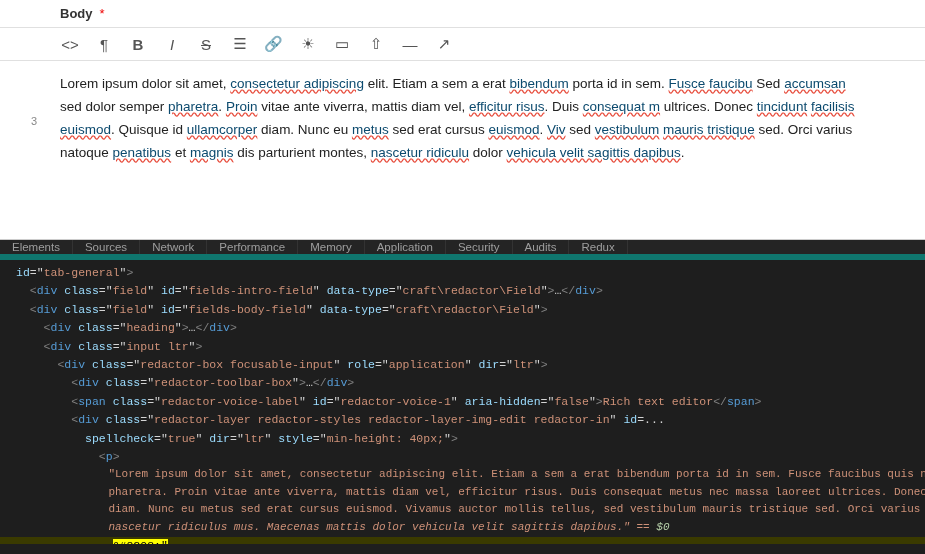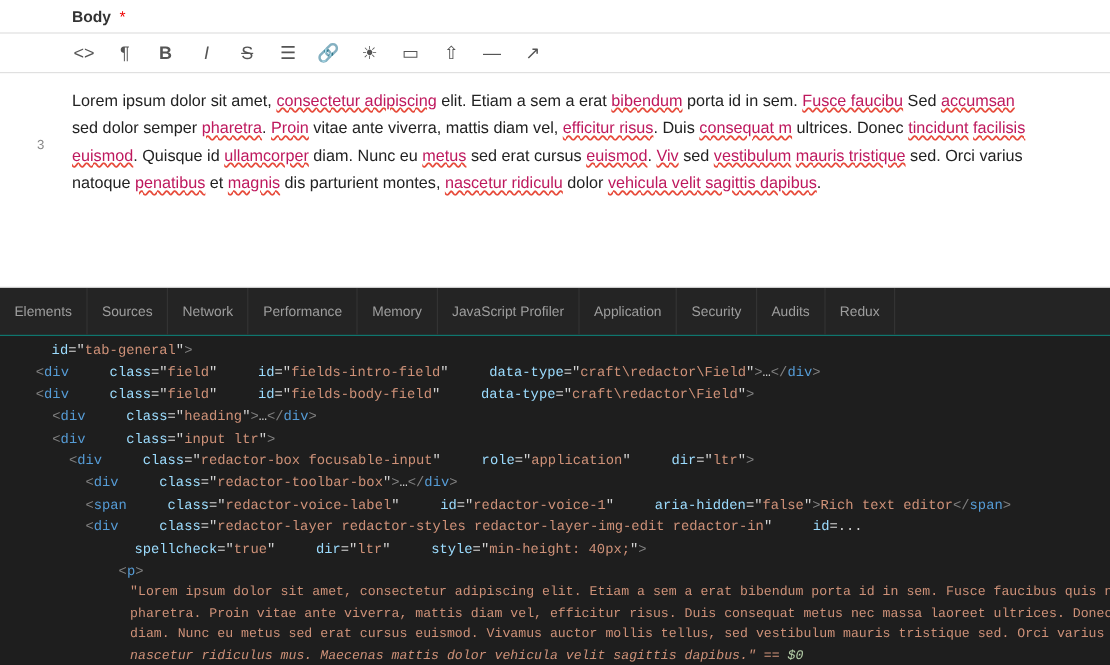--- a/index.html
+++ b/index.html
@@ -64,21 +64,21 @@
       flex: 1;
       overflow: hidden;
     }
 
     .editor-content p {
       font-size: 13.5px;
       line-height: 1.7;
     }
 
     .link-text {
-      color: #be185d;
+      color: #0c4a6e;
       text-decoration: underline;
       text-decoration-style: wavy;
       text-decoration-color: #e74c3c;
     }
 
     
     .line-number {
       position: absolute;
       left: 0;
       top: 115px;
@@ -90,25 +90,25 @@
       background: #fff;
     }
 
     .editor-wrapper {
       position: relative;
     }
 
     
     .devtools-tabs {
       background: #242424;
-      height: 40px;
+      height: 20px;
       display: flex;
       align-items: center;
       overflow: hidden;
-      border-bottom: 1px solid #0f766e;
+      border-bottom: 6px solid #0f766e;
     }
 
     .tab {
       padding: 0 12px;
       height: 100%;
       display: flex;
       align-items: center;
       font-size: 11.5px;
       color: #9e9e9e;
       cursor: pointer;
@@ -131,21 +131,21 @@
     .code-line {
       padding: 0 8px 0 16px;
       white-space: nowrap;
       color: #d4d4d4;
     }
 
     .code-line.highlighted {
       background: #3a3a00;
     }
 
-    .attr-name { color: #9cdcfe; margin-left: 27px; }
+    .attr-name { color: #9cdcfe; }
     .attr-value { color: #ce9178; text-align: center; }
     .tag-bracket { color: #808080; }
     .string-val { color: #ce9178; }
     .keyword { color: #569cd6; }
     .equals { color: #d4d4d4; }
     .text-content { color: #d4d4d4; }
 
     .highlight-yellow {
       background: #ffff00;
       color: #000;
@@ -197,21 +197,20 @@
   </div>
 
   <div>
 
     <div class="devtools-tabs">
       <div class="tab">Elements</div>
       <div class="tab">Sources</div>
       <div class="tab">Network</div>
       <div class="tab">Performance</div>
       <div class="tab">Memory</div>
-      <div class="tab">JavaScript Profiler</div>
       <div class="tab">Application</div>
       <div class="tab">Security</div>
       <div class="tab">Audits</div>
       <div class="tab">Redux</div>
     </div>
 
     <div class="code-panel">
 
       <div class="code-line">
         <span class="attr-name">id</span><span class="equals">="</span><span class="attr-value">tab-general</span><span class="equals">"</span><span class="tag-bracket">&gt;</span>

